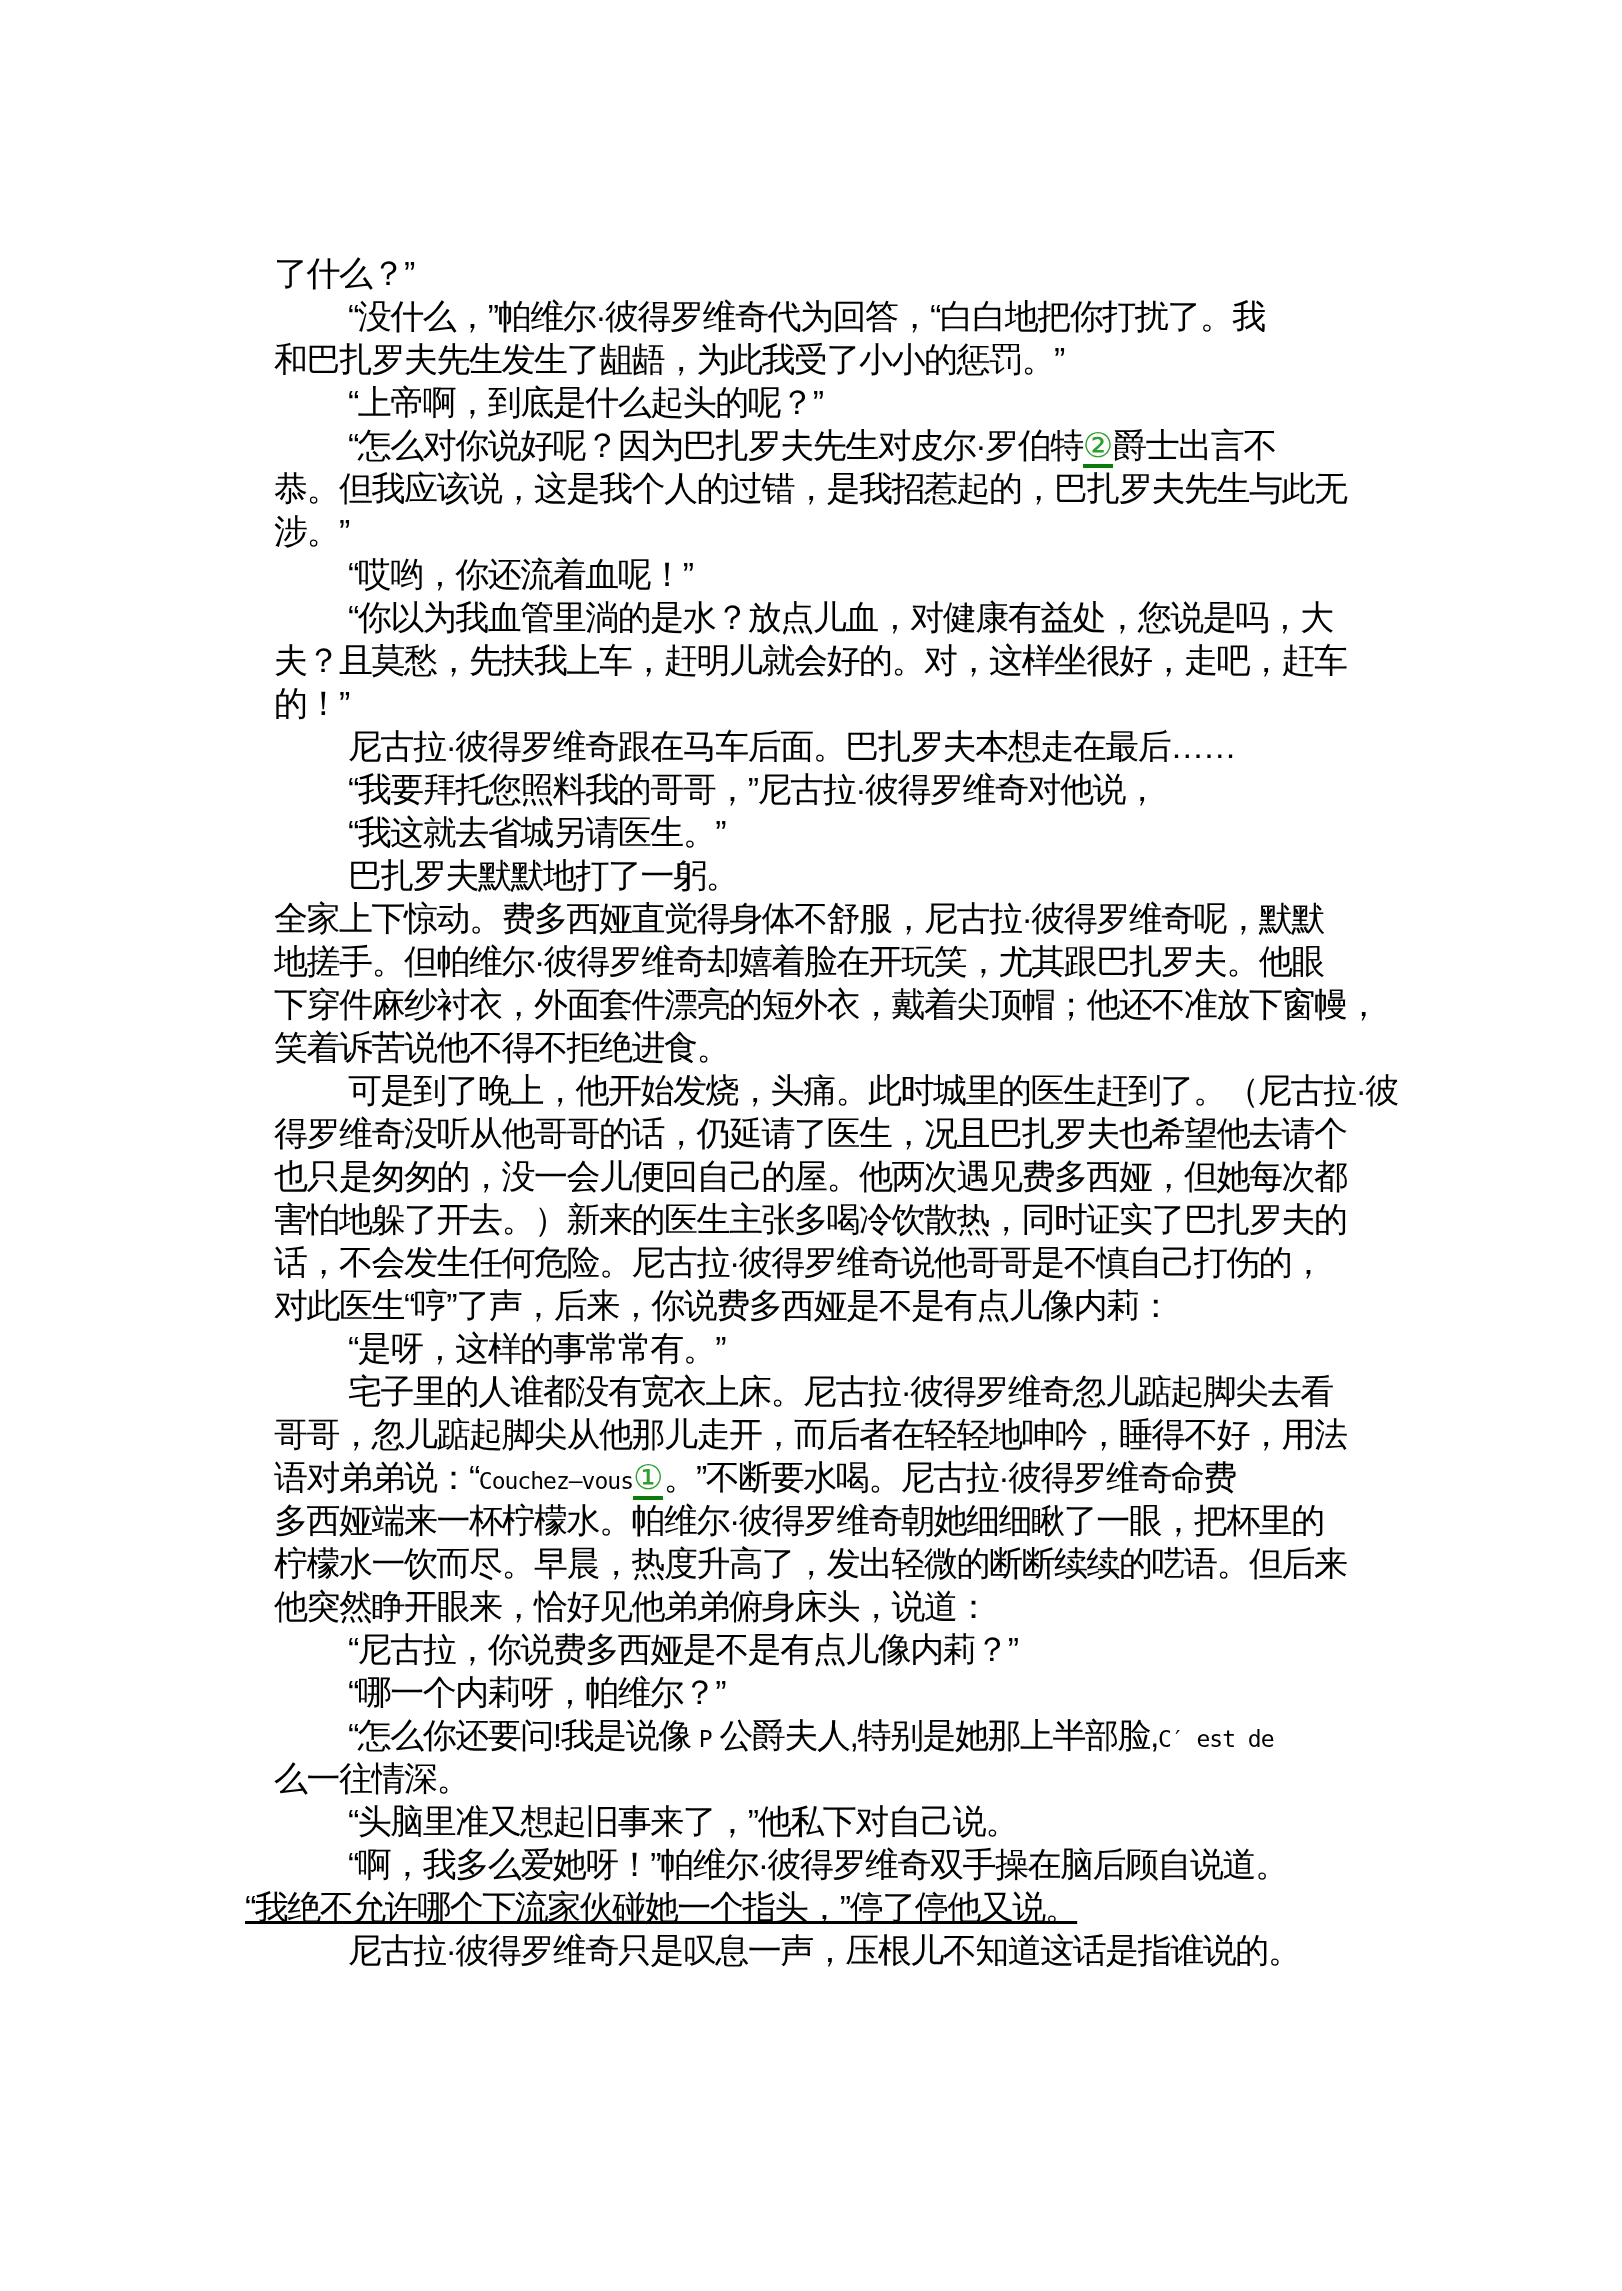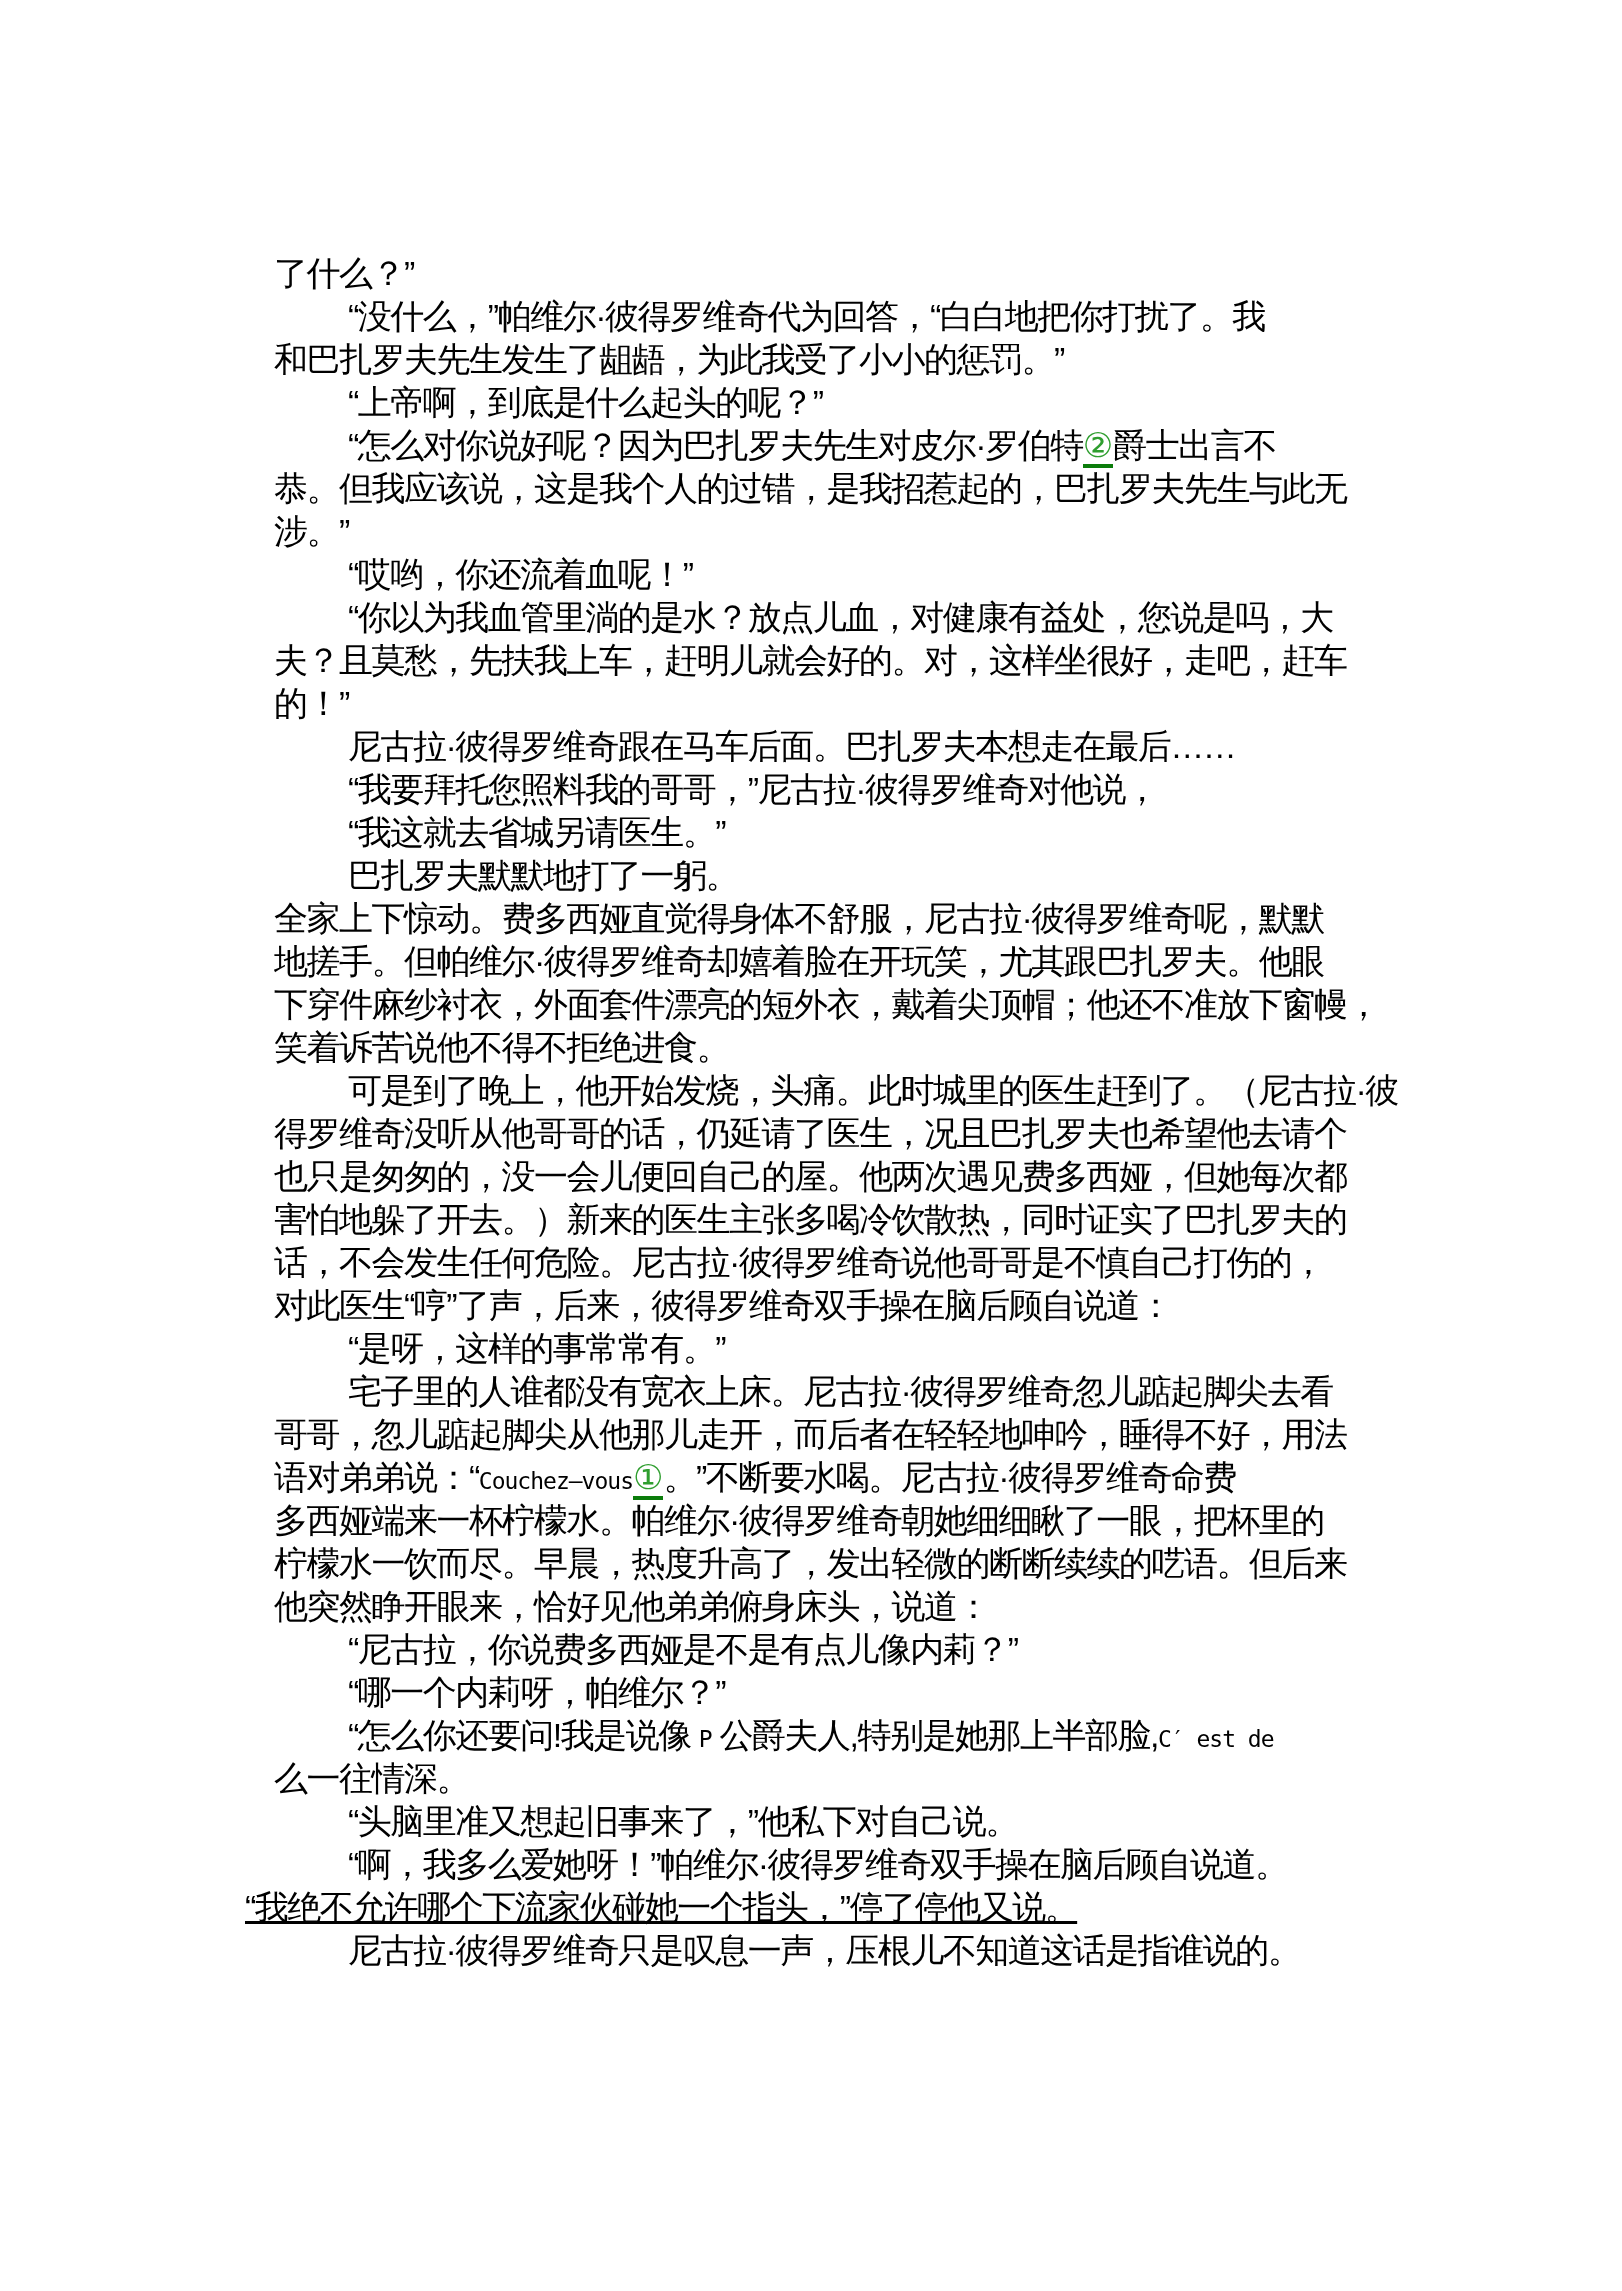--- a/index.html
+++ b/index.html
@@ -65,21 +65,21 @@
       <div class="line indent"><span class="seg-cn">巴扎罗夫默默地打了一躬。</span></div>
       <div class="line"><span class="seg-cn">全家上下惊动。费多西娅直觉得身体不舒服，尼古拉·彼得罗维奇呢，默默</span></div>
       <div class="line"><span class="seg-cn">地搓手。但帕维尔·彼得罗维奇却嬉着脸在开玩笑，尤其跟巴扎罗夫。他眼</span></div>
       <div class="line"><span class="seg-cn">下穿件麻纱衬衣，外面套件漂亮的短外衣，戴着尖顶帽；他还不准放下窗幔，</span></div>
       <div class="line"><span class="seg-cn">笑着诉苦说他不得不拒绝进食。</span></div>
       <div class="line indent"><span class="seg-cn">可是到了晚上，他开始发烧，头痛。此时城里的医生赶到了。（尼古拉·彼</span></div>
       <div class="line"><span class="seg-cn">得罗维奇没听从他哥哥的话，仍延请了医生，况且巴扎罗夫也希望他去请个</span></div>
       <div class="line"><span class="seg-cn">也只是匆匆的，没一会儿便回自己的屋。他两次遇见费多西娅，但她每次都</span></div>
       <div class="line"><span class="seg-cn">害怕地躲了开去。）新来的医生主张多喝冷饮散热，同时证实了巴扎罗夫的</span></div>
       <div class="line"><span class="seg-cn">话，不会发生任何危险。尼古拉·彼得罗维奇说他哥哥是不慎自己打伤的，</span></div>
-      <div class="line"><span class="seg-cn">对此医生“哼”了声，后来，彼得罗维奇双手操在脑后顾自说道：</span></div>
+      <div class="line"><span class="seg-cn">对此医生“哼”了声，后来，你说费多西娅是不是有点儿像内莉：</span></div>
       <div class="line indent"><span class="seg-cn">“是呀，这样的事常常有。”</span></div>
       <div class="line indent"><span class="seg-cn">宅子里的人谁都没有宽衣上床。尼古拉·彼得罗维奇忽儿踮起脚尖去看</span></div>
       <div class="line"><span class="seg-cn">哥哥，忽儿踮起脚尖从他那儿走开，而后者在轻轻地呻吟，睡得不好，用法</span></div>
       <div class="line"><span class="seg-cn">语对弟弟说：“</span><span class="seg-la">Couchez—vous</span><span class="seg-fn">①</span><span class="seg-cn">。”不断要水喝。尼古拉·彼得罗维奇命费</span></div>
       <div class="line"><span class="seg-cn">多西娅端来一杯柠檬水。帕维尔·彼得罗维奇朝她细细瞅了一眼，把杯里的</span></div>
       <div class="line"><span class="seg-cn">柠檬水一饮而尽。早晨，热度升高了，发出轻微的断断续续的呓语。但后来</span></div>
       <div class="line"><span class="seg-cn">他突然睁开眼来，恰好见他弟弟俯身床头，说道：</span></div>
       <div class="line indent"><span class="seg-cn">“尼古拉，你说费多西娅是不是有点儿像内莉？”</span></div>
       <div class="line indent"><span class="seg-cn">“哪一个内莉呀，帕维尔？”</span></div>
       <div class="line indent"><span class="seg-cn">“怎么你还要问!我是说像 </span><span class="seg-la">P</span><span class="seg-cn"> 公爵夫人,特别是她那上半部脸,</span><span class="seg-la">C′ est de</span></div>

